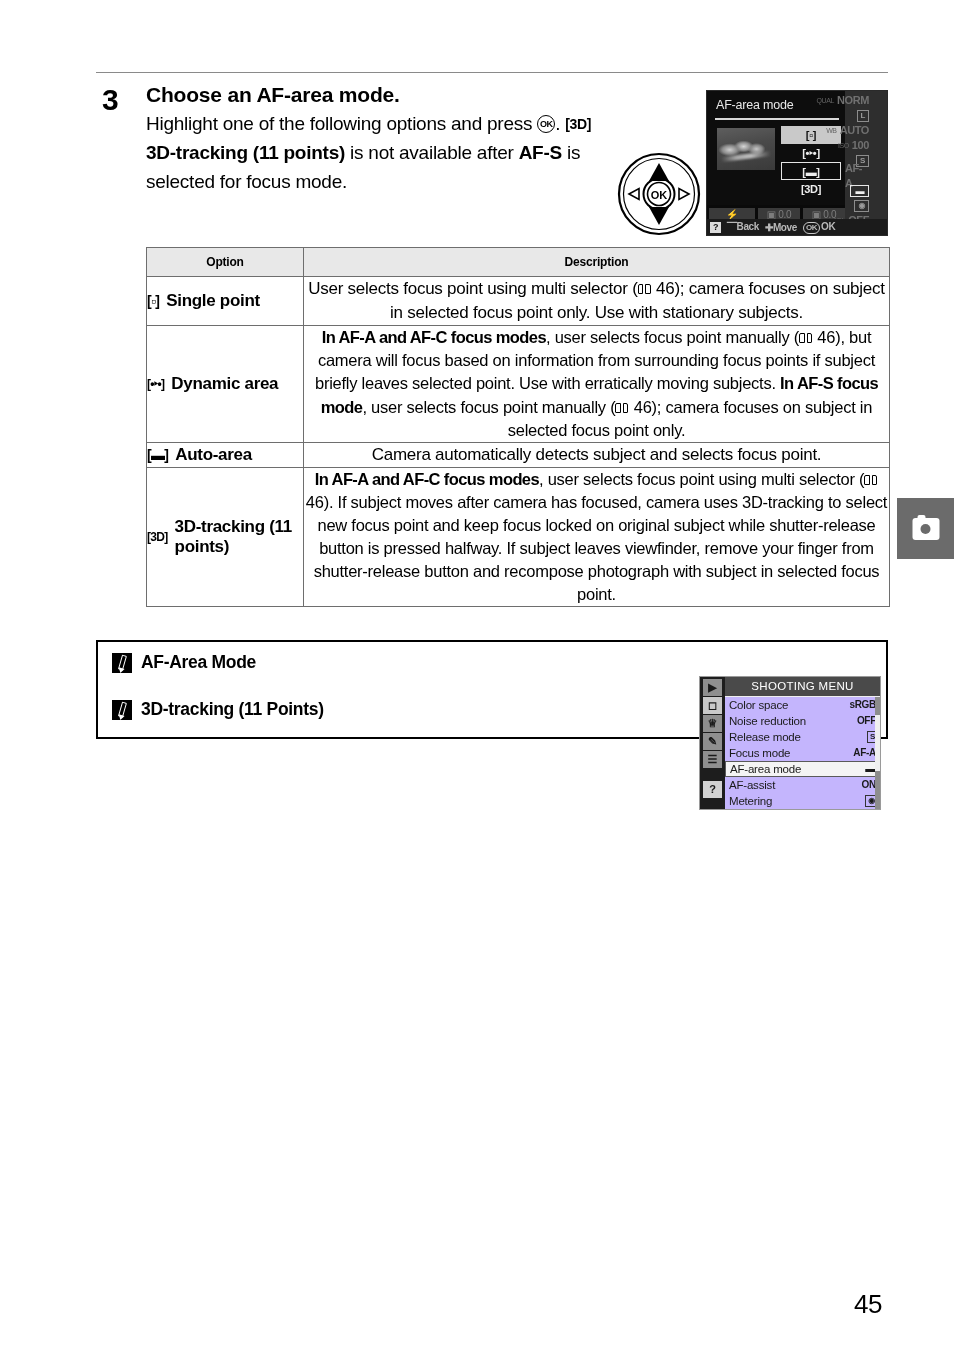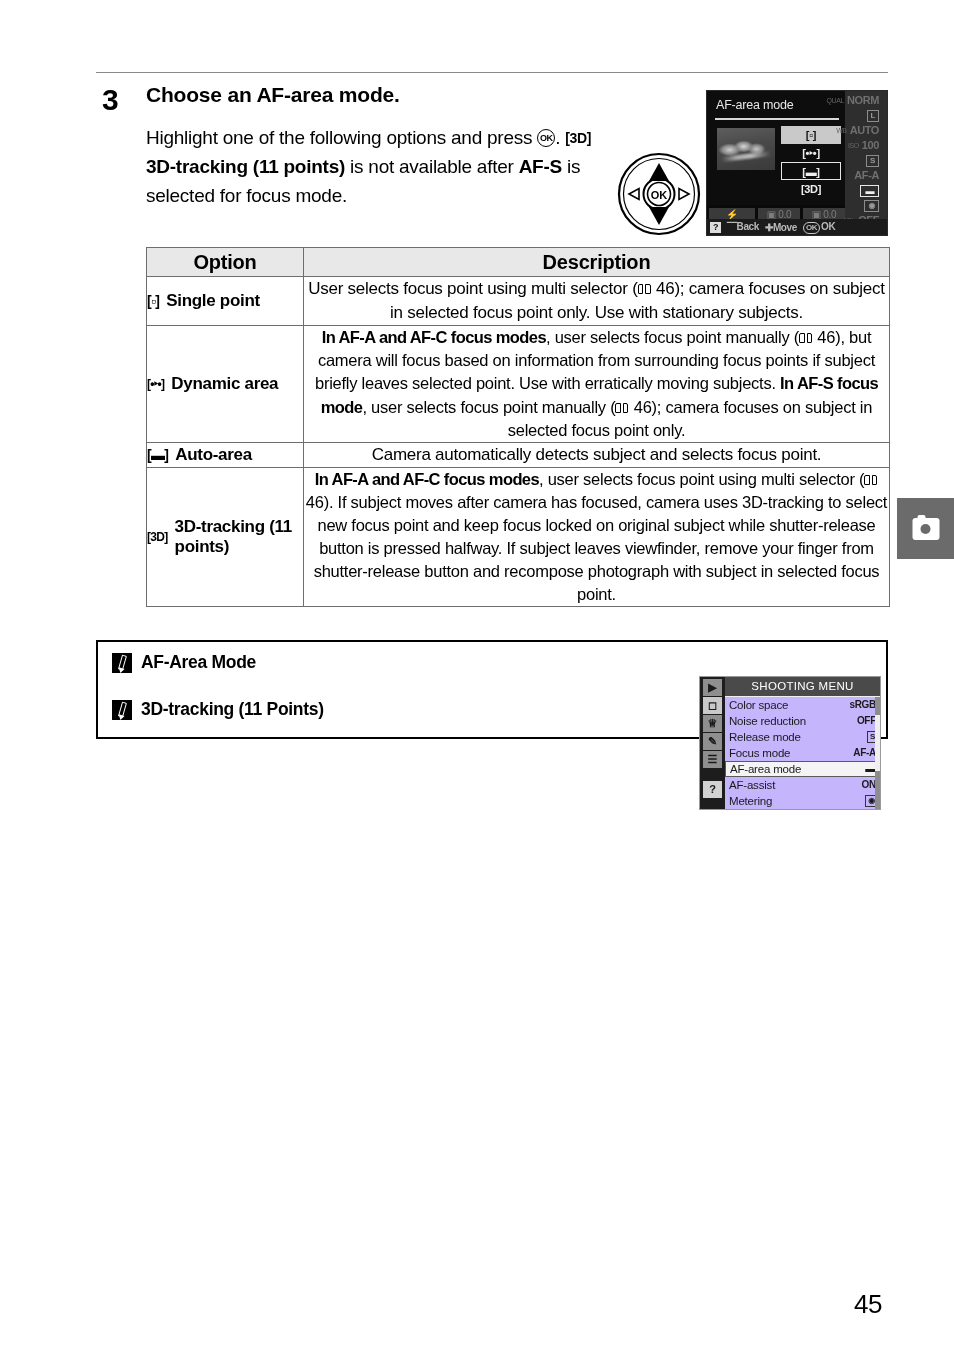--- a/index.html
+++ b/index.html
@@ -50,21 +50,21 @@
     line-height: 1;
   }
   .step-body {
     margin-left: 50px;
   }
   .step-title {
     font-size: 21px;
     font-weight: bold;
     letter-spacing: -0.2px;
     line-height: 1.25;
-    margin: 0 0 16px 0;
+    margin: 0 0 2px 0;
   }
   .step-text {
     font-size: 19px;
     line-height: 1.52;
     letter-spacing: -0.25px;
     margin: 0;
   }
   .step-text b { font-weight: bold; }
 
   
@@ -228,21 +228,21 @@
     background: #2e2e2e;
     padding-top: 2px;
     box-sizing: border-box;
   }
   .lcd-side .row {
     height: 15px;
     line-height: 15px;
     display: flex;
     align-items: center;
     justify-content: flex-end;
-    padding-right: 8px;
+    padding-right: 18px;
     gap: 3px;
     color: #707070;
     font-size: 10px;
     letter-spacing: -0.4px;
   }
   .lcd-side .lab { font-size: 7px; color: #636363; }
   .lcd-side .val { font-size: 11px; font-weight: bold; }
   .lcd-side .boxv {
     border: 1.3px solid #8d8d8d;
     color: #9a9a9a;
@@ -303,21 +303,21 @@
     border-collapse: collapse;
     table-layout: fixed;
   }
   table.opt-table th, table.opt-table td {
     border: 1px solid #6e6e6e;
     padding: 0;
     vertical-align: middle;
   }
   table.opt-table thead th {
     background: #e8e8e8;
-    font-size: 20px;
+    font-size: 12px;
     font-weight: bold;
     letter-spacing: -0.2px;
     height: 28px;
     text-align: center;
   }
   .col-opt { width: 157px; }
   .td-opt {
     text-align: left;
     padding: 6px 6px 6px 6px;
   }

